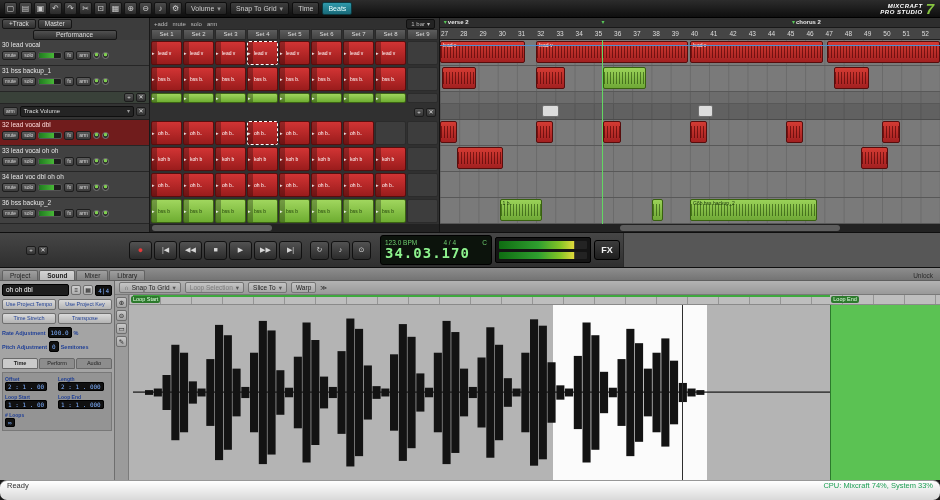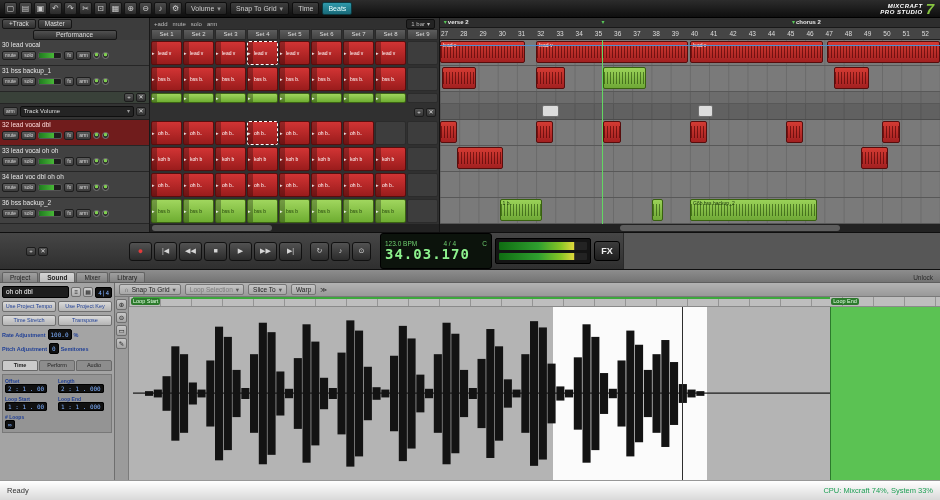--- a/index.html
+++ b/index.html
@@ -80,21 +80,21 @@
   .phead{position:absolute;top:0;bottom:0;width:1px;background:#62d862;}
 
   
   .transport{flex:0 0 36px;background:linear-gradient(#464646,#2f2f2f);border-top:1px solid #0f0f0f;border-bottom:1px solid #0f0f0f;display:flex;align-items:center;gap:3px;}
   .tr-left{flex:0 0 126px;display:flex;justify-content:flex-start;gap:2px;padding-left:26px;}
   .trbtns,.traux{display:flex;gap:2px;}
   .traux{margin-left:5px;}
   .trb{height:19px;min-width:23px;background:linear-gradient(#525252,#2b2b2b);border:1px solid #111;border-radius:3px;color:#d6d6d6;font-size:7px;line-height:16px;}
   .trb.rec{color:#e23b3b;font-size:9px;}
   .traux .trb{min-width:19px;}
-  .lcd{margin-left:6px;width:112px;height:36px;background:#0c130c;border:1px solid #000;border-radius:3px;padding:1px 4px;display:flex;flex-direction:column;justify-content:center;}
+  .lcd{margin-left:6px;width:112px;height:30px;background:#0c130c;border:1px solid #000;border-radius:3px;padding:1px 4px;display:flex;flex-direction:column;justify-content:center;}
   .lcd .l1{display:flex;justify-content:space-between;color:#6fcf6f;font-size:6.5px;font-family:"DejaVu Sans Mono",monospace;}
   .lcd .l2{color:#8df28d;font-size:14px;font-weight:bold;letter-spacing:1px;font-family:"DejaVu Sans Mono",monospace;line-height:15px;}
   .meter{width:96px;height:26px;background:#141414;border:1px solid #000;border-radius:2px;padding:3px;display:flex;flex-direction:column;gap:3px;}
   .mbar{flex:1;border-radius:1px;background:linear-gradient(90deg,#0f6c12,#2f9f2f 45%,#86c526 70%,#ded83c 85%,#232323 86%);}
   .fxb{width:26px;height:20px;background:linear-gradient(#3c3c3c,#1e1e1e);border:1px solid #000;border-radius:3px;color:#f0f0f0;font-weight:bold;font-size:9px;}
   .tr-right{flex:1;align-self:stretch;background:#575757;border-left:1px solid #2a2a2a;}
 
   
   .bottom{flex:1;display:flex;flex-direction:column;background:#9a9a9a;overflow:hidden;}
   .tabstrip{flex:0 0 13px;background:linear-gradient(#8d8d8d,#747474);display:flex;align-items:flex-end;padding:0 2px;gap:1px;border-bottom:1px solid #5e5e5e;}
@@ -129,21 +129,21 @@
   .ed-ruler{flex:0 0 10px;background:#bebebe;border-bottom:1px solid #8a8a8a;position:relative;background-image:repeating-linear-gradient(90deg,rgba(0,0,0,.22) 0 1px,transparent 1px 31px);}
   .loopline{position:absolute;top:0;height:2px;background:#3da83d;left:.5%;width:85.9%;}
   .ltag{position:absolute;top:1px;background:#2c7a2c;color:#e4ffe4;font-size:5.5px;line-height:7px;padding:0 2px;border-radius:2px;white-space:nowrap;}
   .ed-wave{flex:1;position:relative;background:#b4b4b4;overflow:hidden;}
   .sel{position:absolute;top:0;bottom:0;left:52.3%;width:19%;background:#fbfbfb;}
   .gz{position:absolute;top:0;bottom:0;left:86.4%;right:0;background:#5bc253;border-left:1px solid #2c7a2c;}
   #wave{position:absolute;left:0;top:0;width:100%;height:100%;fill:#131313;}
   .ephead{position:absolute;top:0;bottom:0;left:68.2%;width:1px;background:#2e2e2e;}
 
   
-  .statusbar{flex:0 0 20px;background:linear-gradient(#ffffff,#d9d9d9);border-top:1px solid #979797;display:flex;align-items:center;justify-content:space-between;padding:0 7px;font-size:7.5px;color:#333;}
+  .statusbar{flex:0 0 20px;background:linear-gradient(#ffffff,#d9d9d9);border-top:1px solid #979797;display:flex;align-items:flex-start;justify-content:space-between;padding:0 7px;font-size:7.5px;color:#333;border-radius:7px;}
   .statusbar .cpu{color:#1c9e53;}
 </style>
 </head>
 <body>
 
 <div class="app">
 
   <div class="topbar">
     <span id="tb-icons" style="display:flex;gap:2px">
         <span class="tbi">▢</span>

